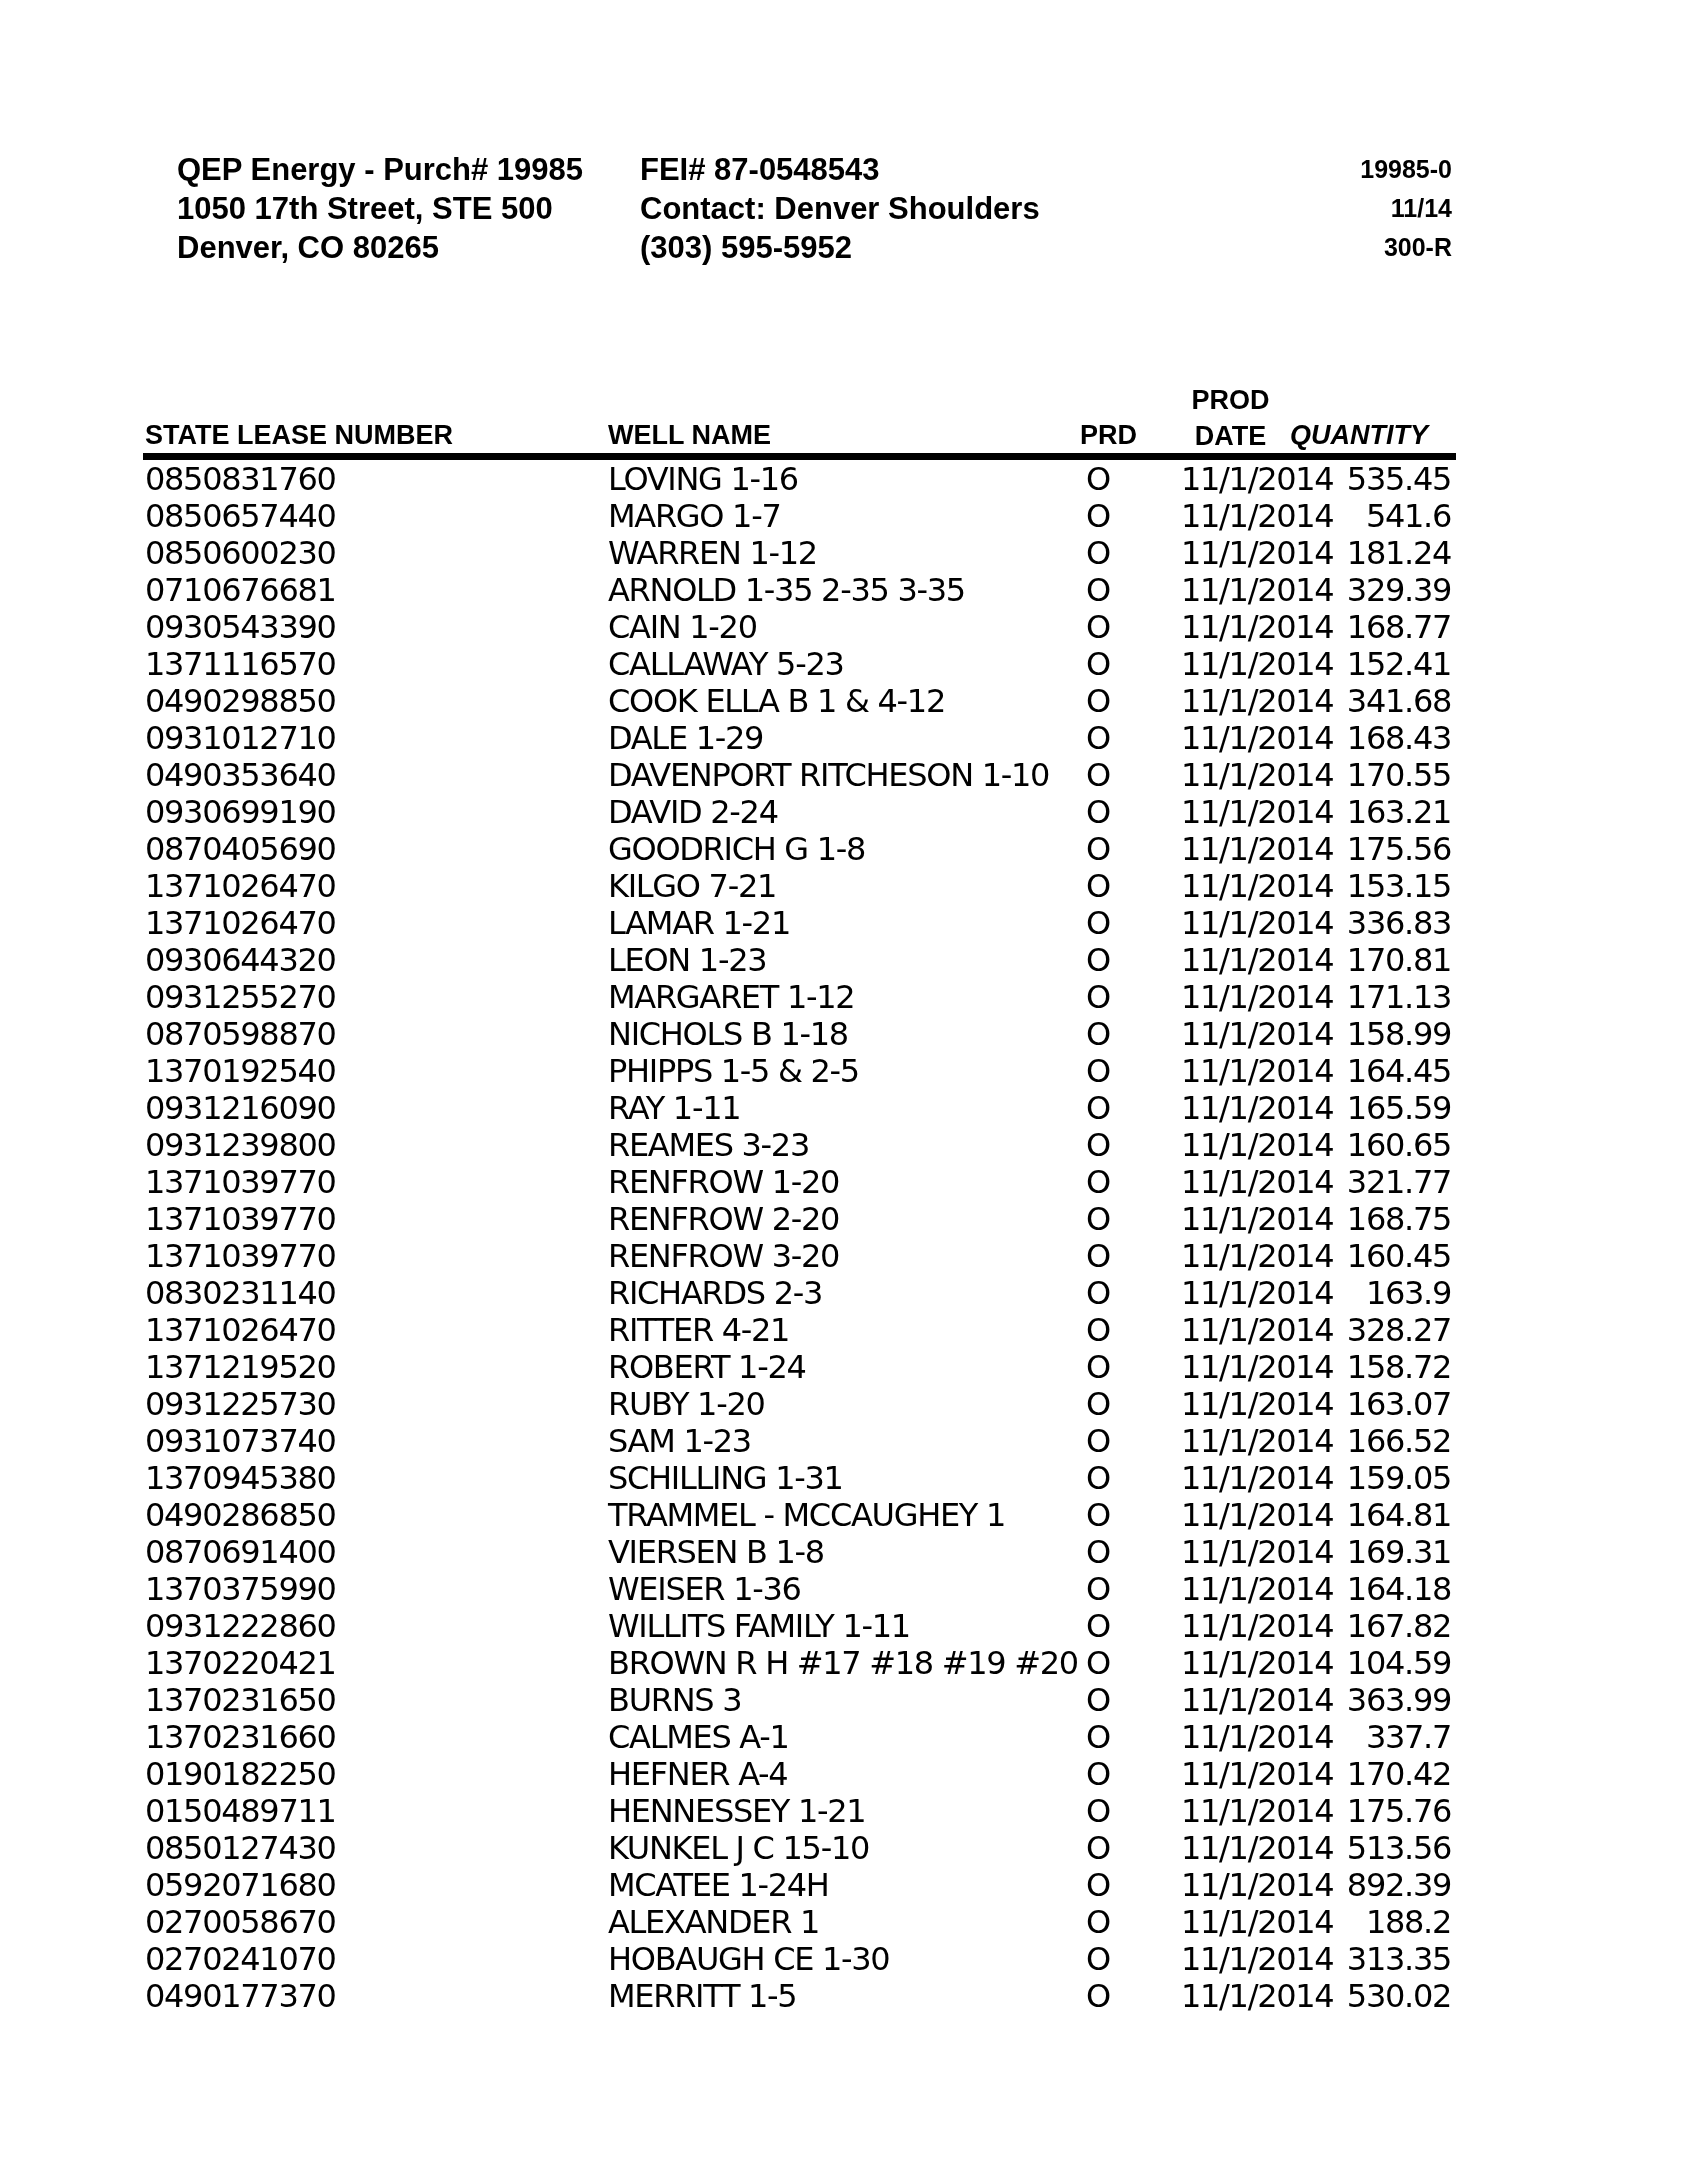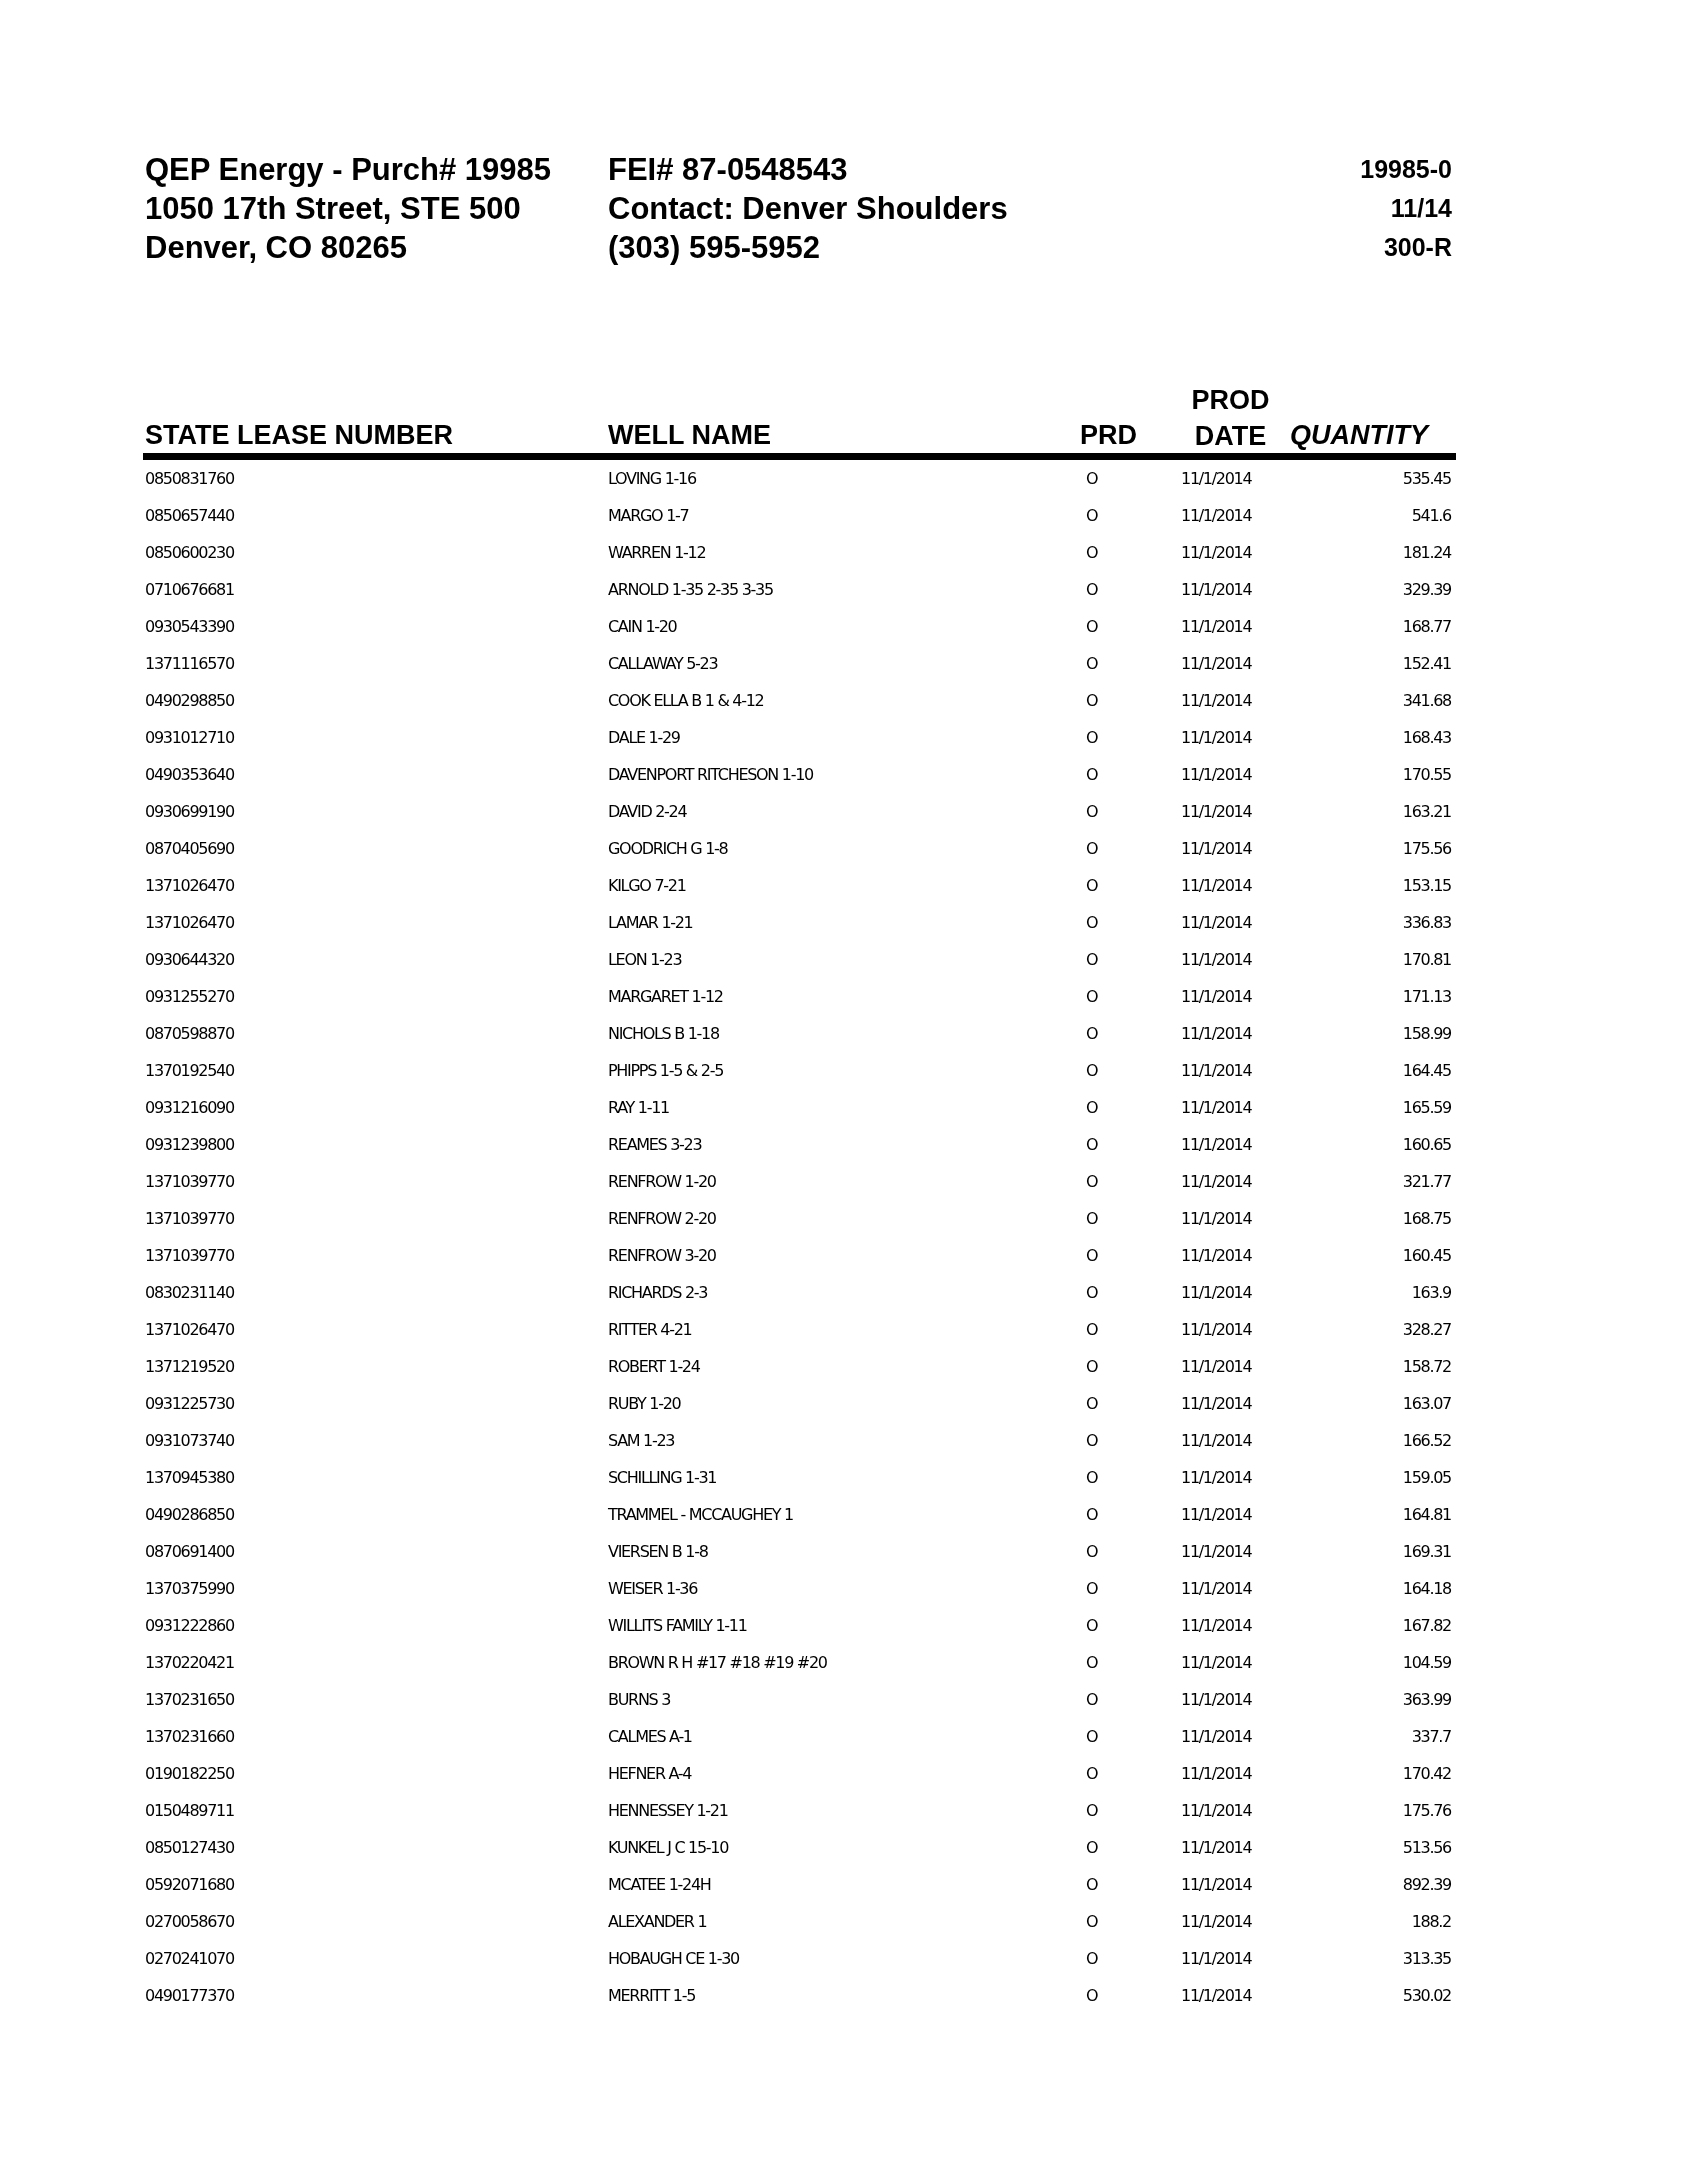--- a/index.html
+++ b/index.html
@@ -20,20 +20,21 @@
       left: 145px;
       width: 1307px;
       font-family: "Liberation Sans", sans-serif;
       font-weight: bold;
       font-size: 31px;
       line-height: 39px;
     }
     .hcol {
       position: absolute;
       top: 0;
+      margin-left: 32px;
     }
     .hcol.left { left: 0; }
     .hcol.mid { left: 463px; }
     .hcol.right {
       right: 0;
       text-align: right;
       font-size: 25px;
       line-height: 39px;
     }
     .hcol div { white-space: nowrap; }
@@ -61,21 +62,21 @@
     .th.prd { left: 937px; top: 38px; }
     .th.date { left: 1038px; top: 2px; text-align: center; width: 99px; line-height: 36px; }
     .th.qty { right: 28px; top: 38px; font-style: italic; }
     .rule {
       height: 7px;
       background: #000;
       width: 1313px;
     }
     .tbody {
       font-family: "DejaVu Sans", sans-serif;
-      font-size: 16px;
+      font-size: 32px;
       letter-spacing: -1.3px;
     }
     .row {
       position: relative;
       height: 37px;
     }
     .cell {
       position: absolute;
       top: 4px;
       white-space: nowrap;

